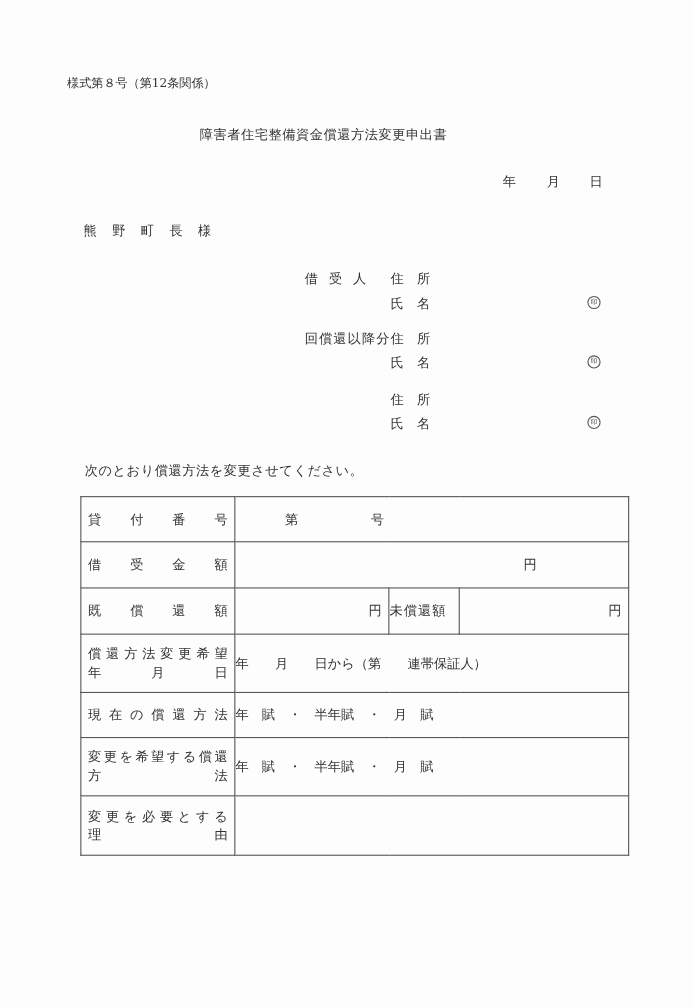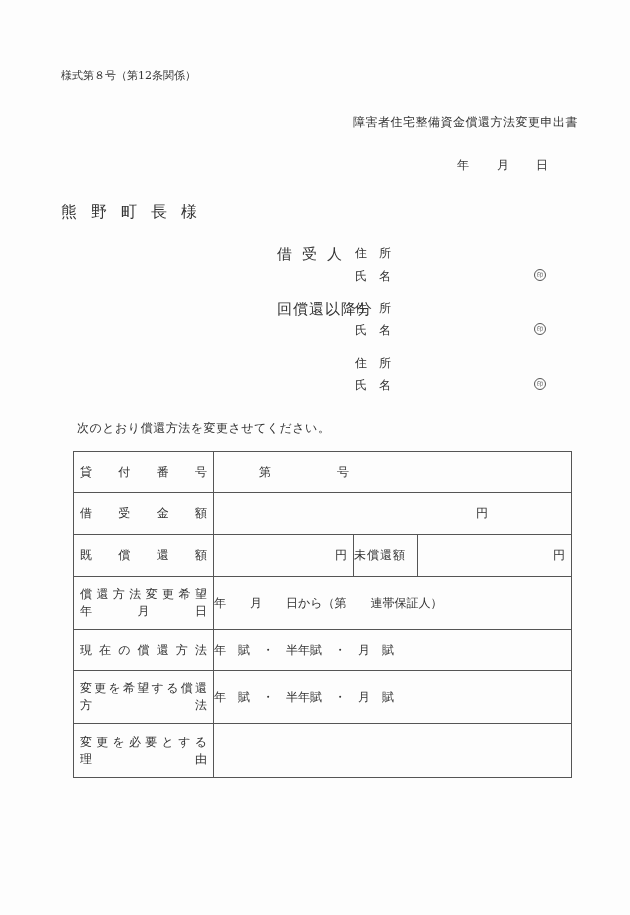--- a/index.html
+++ b/index.html
@@ -2,24 +2,24 @@
 <html><head>
 <meta charset="utf-8">
 <style>
   html, body { margin:0; padding:0; }
   body {
     width:630px; height:915px; background:#fdfdfd; position:relative; overflow:hidden;
     font-family: "DejaVu Serif", "Liberation Serif", serif; color:#333; font-size:12px;
   }
   .abs { position:absolute; white-space:nowrap; }
   .form-no { left:61px; top:68px; font-size:11px; }
-  .title { left:0; width:578px; text-align:right; top:114px; font-size:12px; letter-spacing:0.5px; padding-left:10px; box-sizing:border-box;font-family:Liberation Mono, monospace; }
+  .title { left:0; width:578px; text-align:center; top:114px; font-size:12px; letter-spacing:0.5px; padding-left:10px; box-sizing:border-box;font-family:Liberation Mono, monospace; }
   .date { top:157px; font-size:12px; }
-  .addressee { left:61px; top:202px; font-size:16px; word-spacing:0; }
-  .party-label { font-size:15px; }
+  .addressee { left:76px; top:202px; font-size:12px; word-spacing:0; }
+  .party-label { font-size:12px; }
   .seal {
     width:10px; height:10px; border:1px solid #555; border-radius:50%;
     font-size:6px; line-height:10px; text-align:center; color:#444;
   }
   .intro { left:77px; top:420px; font-size:12px; letter-spacing:0.5px; }
 
   table.form-table {
     position:absolute; left:73px; top:451px; width:498px;
     border-collapse:collapse; table-layout:fixed;
   }

